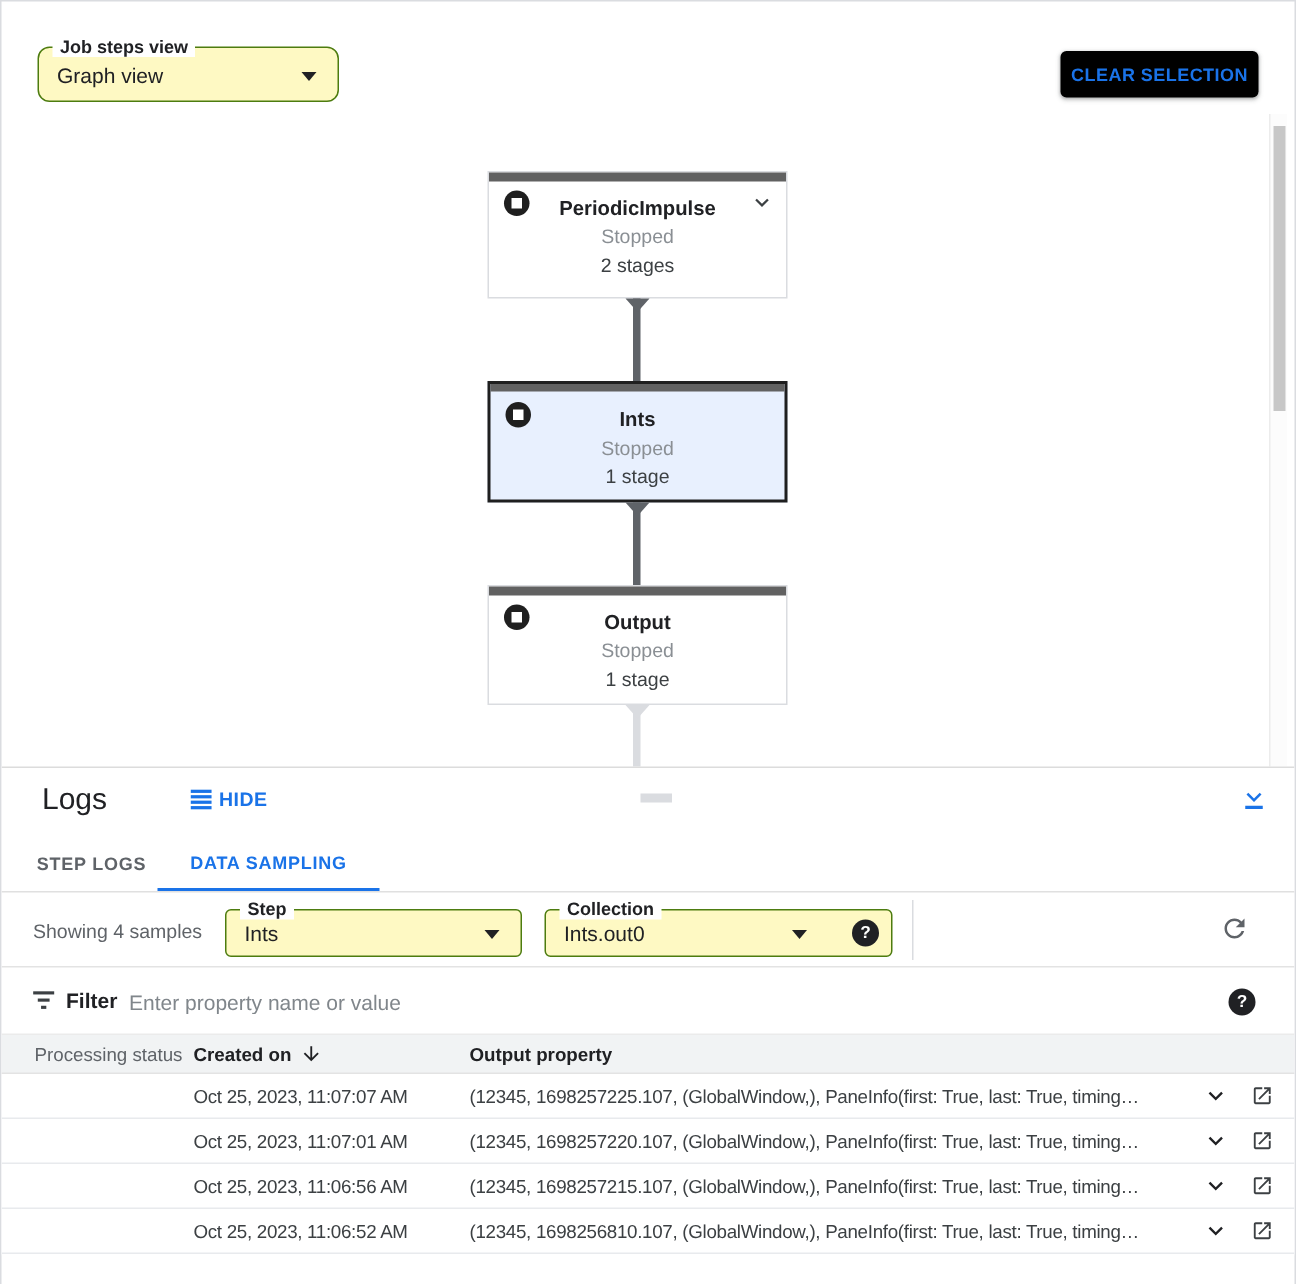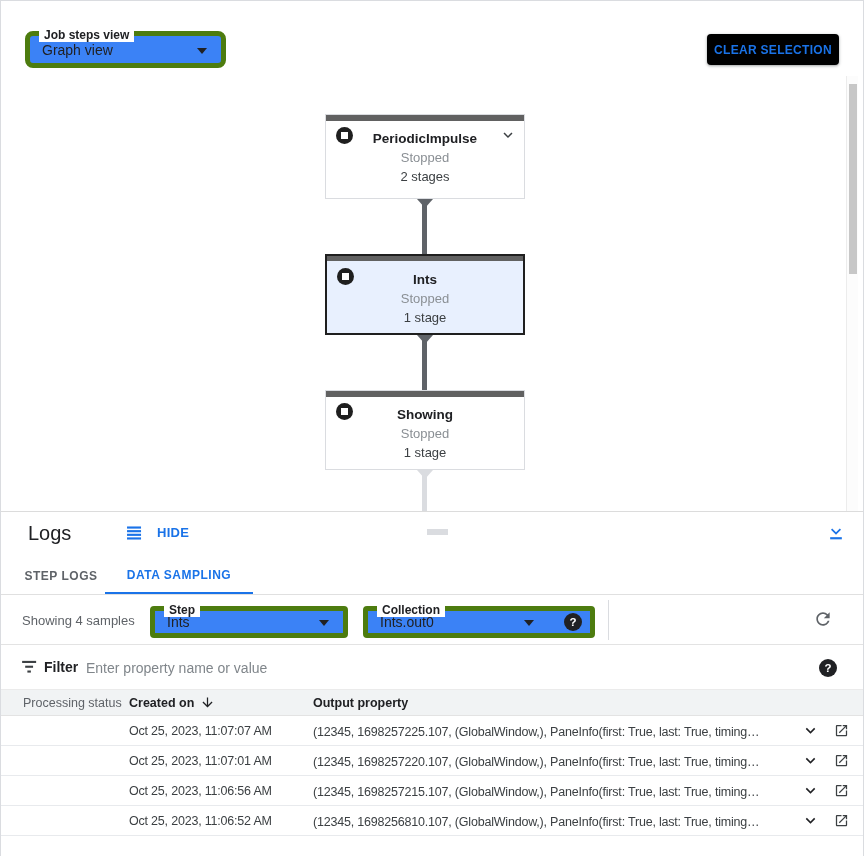--- a/index.html
+++ b/index.html
@@ -6,21 +6,21 @@
   html,body { background:#fff; }
   body { font-family:"Liberation Sans", sans-serif; color:#202124; }
   #page {
     position:relative; width:864px; height:856px;
     border:1px solid #dadce0; border-bottom:none;
     background:#fff; overflow:hidden;
   }
 
   
   .select-box {
-    position:absolute; border:5px solid #4d7c0f; border-radius:8px; background:#3b82f6;
+    position:absolute; border:1px solid #4d7c0f; border-radius:8px; background:#fef9c3;
   }
   .select-box .floating-label {
     position:absolute; top:-8px; left:9px; background:#fff; padding:0 5px;
     font-size:12px; font-weight:bold; color:#202124; line-height:14px; white-space:nowrap;
   }
   .select-box .select-value {
     position:absolute; left:12px; top:50%; transform:translateY(-50%);
     font-size:13.5px; color:#202124; white-space:nowrap;
   }
   .select-caret {
@@ -68,21 +68,21 @@
   #partial-node-bar { position:absolute; left:324px; top:522px; width:200px; height:6px; background:#616161; }
   #partial-node-sliver { position:absolute; left:426px; top:528px; width:21px; height:6px; background:#dadce0; z-index:6; }
 
   
   #logs-panel {
     position:absolute; left:0; top:510px; width:100%; height:326px;
     background:#fff; border-top:1px solid #dcdcdc; z-index:5;
   }
   #logs-header { position:absolute; top:0; left:0; right:0; height:45px; }
   #logs-title { position:absolute; left:27px; top:10px; font-size:20px; color:#202124; }
-  #hide-btn { position:absolute; left:126px; top:13px; display:flex; align-items:center; gap:15px;
+  #hide-btn { position:absolute; left:126px; top:13px; display:flex; align-items:center; gap:4px;
     border:none; background:none; cursor:pointer; color:#1a73e8;
     font-family:"Liberation Sans",sans-serif; font-size:13px; font-weight:bold; letter-spacing:.3px; }
   #collapse-btn { position:absolute; right:17px; top:11px; width:20px; height:20px; border:none; background:none; cursor:pointer; padding:0; }
   #collapse-btn svg { fill:#1a73e8; }
 
   #logs-tabbar { position:absolute; top:45px; left:0; right:0; height:38px; border-bottom:1px solid #e0e0e0; display:flex; padding-left:16px; }
   .tab { height:100%; display:flex; align-items:center; justify-content:center;
     font-size:12px; font-weight:bold; letter-spacing:.5px; color:#5f6368; cursor:pointer; }
   .tab.tab-step { width:88px; }
   .tab.tab-sampling { width:148px; color:#1a73e8; border-bottom:2px solid #1a73e8; }
@@ -161,21 +161,21 @@
     <div class="node-status">Stopped</div>
     <div class="node-stages">1 stage</div>
   </div>
 
   <div class="edge-line" style="left:421px; top:334px; height:55px;"></div>
   <div class="edge-arrow" style="left:416px; top:334px;"></div>
 
   <div class="graph-node" style="top:389px; height:80px;">
     <div class="node-topbar"></div>
     <div class="stop-icon"></div>
-    <div class="node-title">Showing</div>
+    <div class="node-title">Output</div>
     <div class="node-status">Stopped</div>
     <div class="node-stages">1 stage</div>
   </div>
 
   <div class="edge-light">
     <div class="edge-line" style="left:421px; top:469px; height:53px;"></div>
     <div class="edge-arrow" style="left:416px; top:469px;"></div>
   </div>
   <div id="partial-node-bar"></div>
   <div id="partial-node-sliver"></div>

